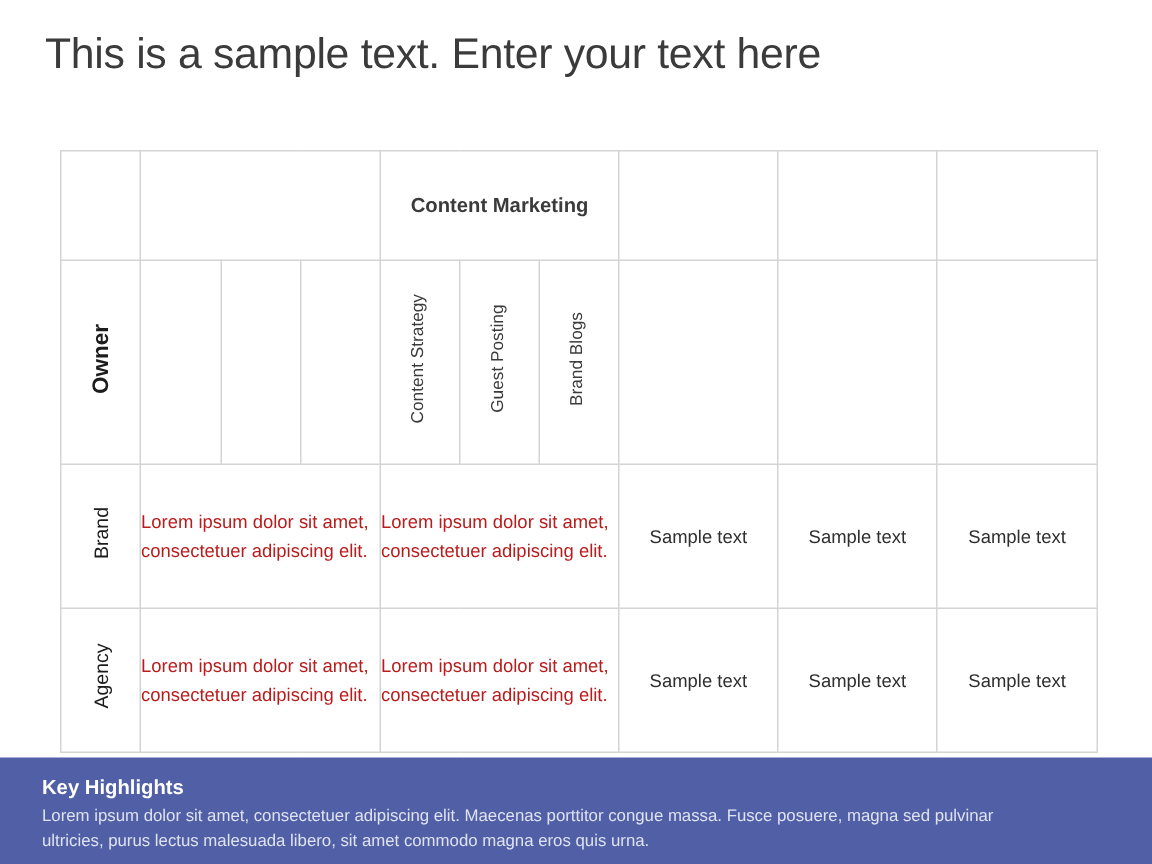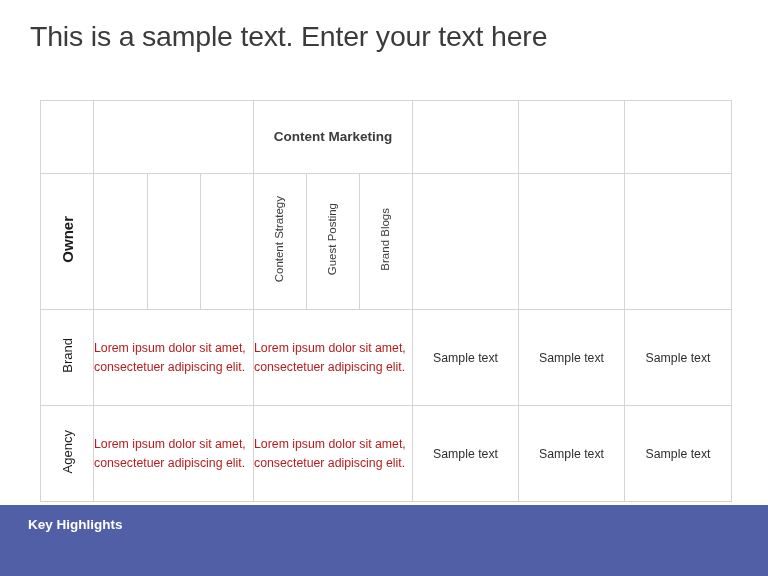--- a/index.html
+++ b/index.html
@@ -229,13 +229,14 @@
     <td class="para" colspan="3">Lorem ipsum dolor sit amet, consectetuer adipiscing elit.</td>
     <td class="sample">Sample text</td>
     <td class="sample">Sample text</td>
     <td class="sample">Sample text</td>
   </tr>
 </tbody>
   </table>
 
 <div class="footer">
   <div class="footer-title">Key Highlights</div>
+  <div class="footer-body">Lorem ipsum dolor sit amet, consectetuer adipiscing elit. Maecenas porttitor congue massa. Fusce posuere, magna sed pulvinar ultricies, purus lectus malesuada libero, sit amet commodo magna eros quis urna.</div>
 </div>
 
 </body></html>

